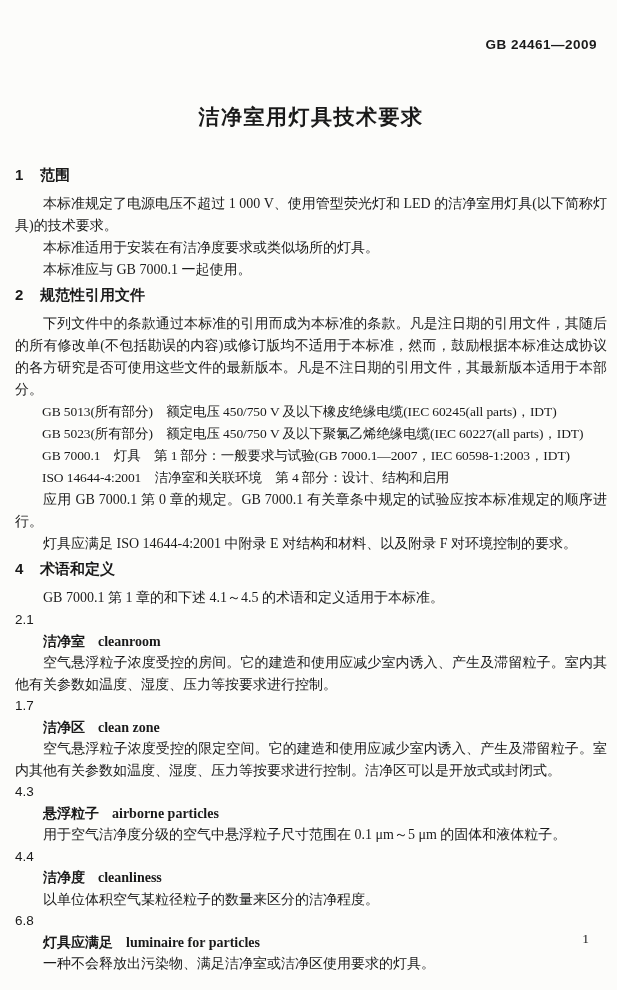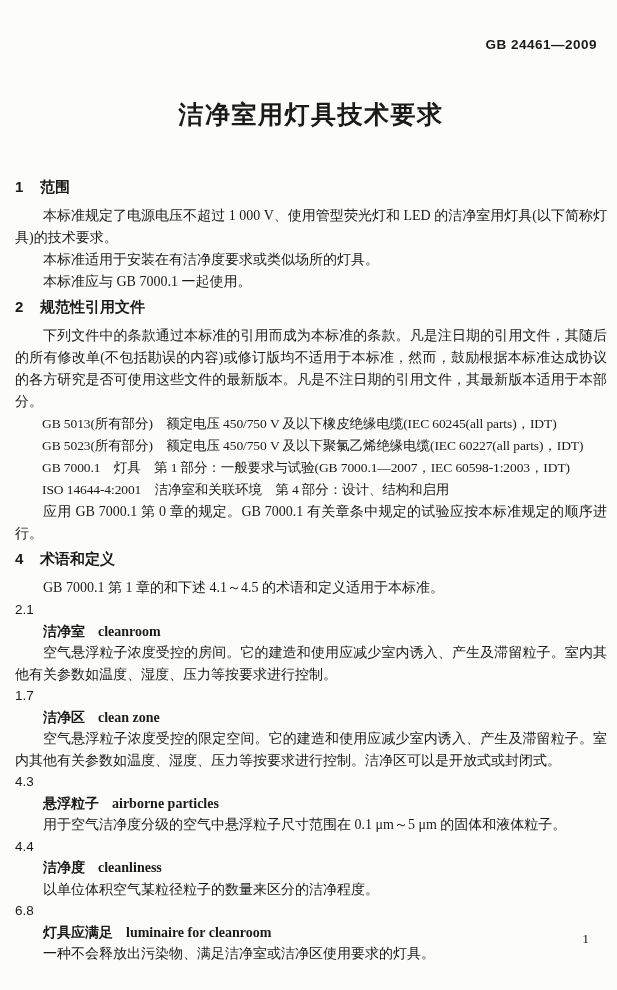--- a/index.html
+++ b/index.html
@@ -20,36 +20,36 @@
   .doc-number {
     text-align: right;
     font-family: "Liberation Sans", "DejaVu Sans", sans-serif;
     font-weight: bold;
     font-size: 13.5px;
     letter-spacing: 0.5px;
     padding-right: 10px;
   }
   .doc-title {
     text-align: center;
-    font-family: Liberation Mono, monospace;
+    font-family: Liberation Serif, serif;
     font-weight: bold;
-    font-size: 25px;
+    font-size: 21px;
     letter-spacing: 1.5px;
     line-height: 30px;
     margin: 46px 0 0 0;
   }
   .sec-heading {
     font-family: "Liberation Sans", "DejaVu Sans", sans-serif;
     font-weight: bold;
     font-size: 15px;
     line-height: 21px;
     margin: 3px 0 8px 0;
   }
   .sec-heading .sec-num { display: inline-block; min-width: 25px; }
-  #sec1 .sec-heading { margin-top: 44px; }
+  #sec1 .sec-heading { margin-top: 32px; }
   p.body-par {
     margin: 0;
     text-indent: 2em;
     text-align: justify;
   }
   .references p.ref-item {
     margin: 0;
     text-indent: 2em;
     font-size: 13.5px;
     letter-spacing: -0.1px;
@@ -107,20 +107,21 @@
     <div class="references">
       <p class="ref-item">GB 5013(所有部分)　额定电压 450/750 V 及以下橡皮绝缘电缆(IEC 60245(all parts)，IDT)</p>
       <p class="ref-item">GB 5023(所有部分)　额定电压 450/750 V 及以下聚氯乙烯绝缘电缆(IEC 60227(all parts)，IDT)</p>
       <p class="ref-item">GB 7000.1　灯具　第 1 部分：一般要求与试验(GB 7000.1—2007，IEC 60598-1:2003，IDT)</p>
       <p class="ref-item">ISO 14644-4:2001　洁净室和关联环境　第 4 部分：设计、结构和启用</p>
     </div>
   </div>
 
   <div class="section" id="sec3">
     <p class="body-par">应用 GB 7000.1 第 0 章的规定。GB 7000.1 有关章条中规定的试验应按本标准规定的顺序进行。</p>
+    <p class="body-par">灯具应满足 ISO 14644-4:2001 中附录 E 对结构和材料、以及附录 F 对环境控制的要求。</p>
   </div>
 
   <div class="section" id="sec4">
     <div class="sec-heading">
       <span class="sec-num">4</span><span>术语和定义</span>
     </div>
     <p class="body-par">GB 7000.1 第 1 章的和下述 4.1～4.5 的术语和定义适用于本标准。</p>
 
     <div class="terms">
 
@@ -143,21 +144,21 @@
       <p class="term-def">用于空气洁净度分级的空气中悬浮粒子尺寸范围在 0.1 μm～5 μm 的固体和液体粒子。</p>
 
       <div class="clause-num">4.4</div>
       <div class="term-line">
         <span class="term-cn">洁净度</span><span class="term-en">cleanliness</span>
       </div>
       <p class="term-def">以单位体积空气某粒径粒子的数量来区分的洁净程度。</p>
 
       <div class="clause-num">6.8</div>
       <div class="term-line">
-        <span class="term-cn">灯具应满足</span><span class="term-en">luminaire for cleanroom</span>
+        <span class="term-cn">灯具应满足</span><span class="term-en">luminaire for particles</span>
       </div>
       <p class="term-def">一种不会释放出污染物、满足洁净室或洁净区使用要求的灯具。</p>
 
     </div>
   </div>
 
   <div class="page-number">1</div>
 
 </div>
 

